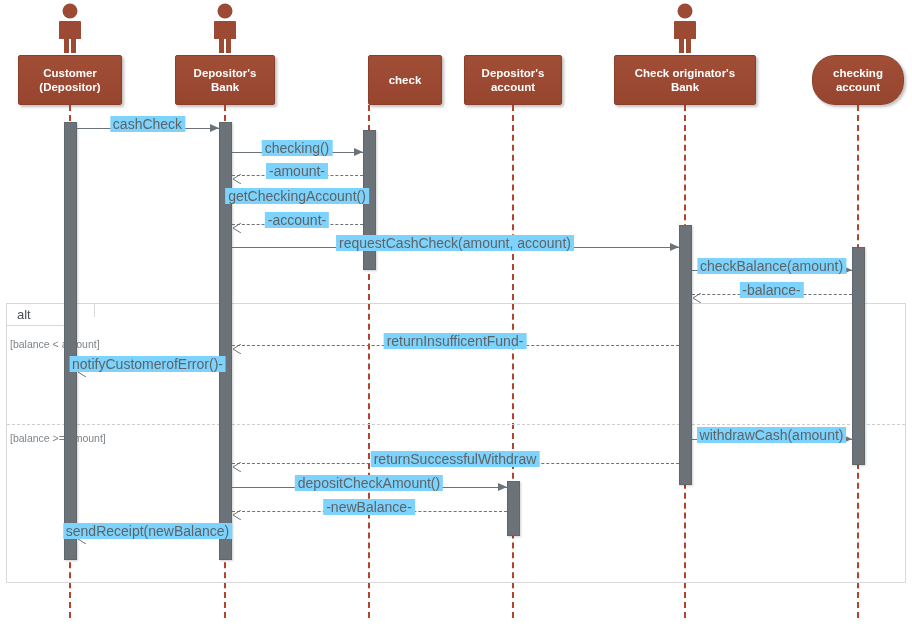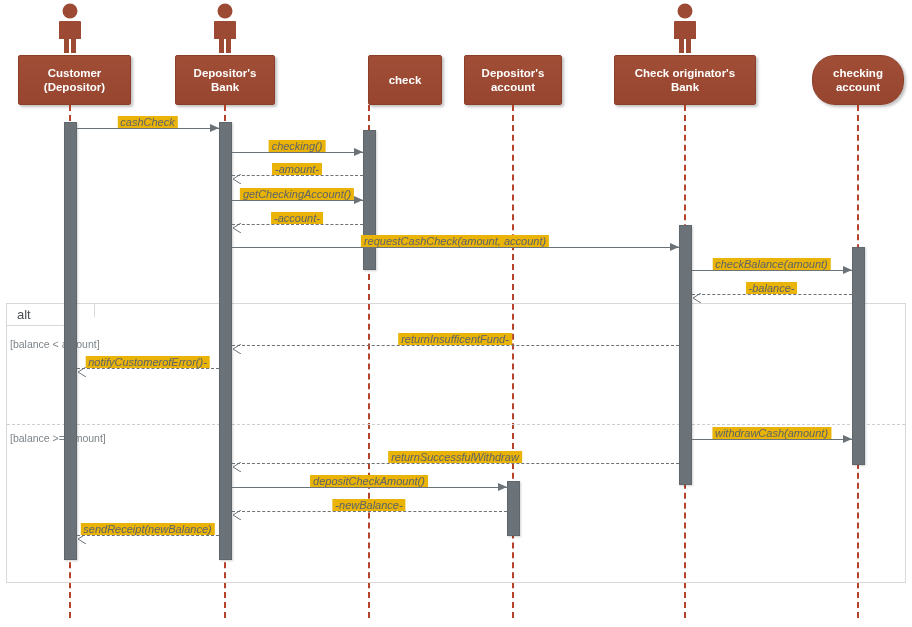--- a/index.html
+++ b/index.html
@@ -18,22 +18,22 @@
   .activation{position:absolute;width:13px;background:#6b7379;
     border:1px solid #5f666c;box-sizing:border-box;
     box-shadow:1px 1px 2px rgba(0,0,0,0.18);}
 
   
   .msg{position:absolute;height:0;}
   .msg .line{position:absolute;left:0;top:0;width:100%;height:0;
     border-top:1px solid #6b7379;}
   .msg.dashed .line{border-top:1px dashed #6b7379;}
   .msg .label{position:absolute;top:-12px;left:50%;transform:translateX(-50%);
-    background:#eab308;padding:0 3px;font-size:11px;color:#5d6468;
-    white-space:nowrap;font-style:italic;}
+    background:#7dd3fc;padding:0 3px;font-size:14px;color:#5d6468;
+    white-space:nowrap;}
   
   .ah-solid{position:absolute;top:-4.5px;width:0;height:0;
     border-top:4.5px solid transparent;border-bottom:4.5px solid transparent;}
   .ah-solid.right{right:0;border-left:9px solid #6b7379;}
   
   .ah-open{position:absolute;top:-5px;width:10px;height:10px;}
   .ah-open.left{left:0;}
 
   
   .frag{position:absolute;border:1px solid #d8d8d8;background:transparent;
@@ -46,21 +46,21 @@
   .guard{position:absolute;font-size:10.5px;color:#7d8489;white-space:nowrap;}
 </style>
 </head>
 <body>
 
 <div id="canvas">
     <div class="actor-icon" style="left: 54px; top: 2px;"><svg width="32" height="52" viewBox="0 0 32 52">
         <circle cx="16" cy="9" r="7.5" fill="#9c4a33"></circle>
         <path d="M6 19 h20 a1 1 0 0 1 1 1 v17 h-5 v14 h-5 v-14 h-2 v14 h-5 v-14 h-5 v-17 a1 1 0 0 1 1 -1 z" fill="#9c4a33"></path>
       </svg></div>
-    <div class="head-box" style="left: 18px; top: 55px; width: 113px; height: 50px;">
+    <div class="head-box" style="left: 18px; top: 55px; width: 104px; height: 50px;">
       <div><span>Customer</span><br><span>(Depositor)</span></div>
     </div>
     <div class="lifeline-dash" style="left: 69px; top: 105px; height: 513px;"></div>
     <div class="actor-icon" style="left: 209px; top: 2px;"><svg width="32" height="52" viewBox="0 0 32 52">
         <circle cx="16" cy="9" r="7.5" fill="#9c4a33"></circle>
         <path d="M6 19 h20 a1 1 0 0 1 1 1 v17 h-5 v14 h-5 v-14 h-2 v14 h-5 v-14 h-5 v-17 a1 1 0 0 1 1 -1 z" fill="#9c4a33"></path>
       </svg></div>
     <div class="head-box" style="left: 175px; top: 55px; width: 100px; height: 50px;">
       <div><span>Depositor's</span><br><span>Bank</span></div>
     </div>

